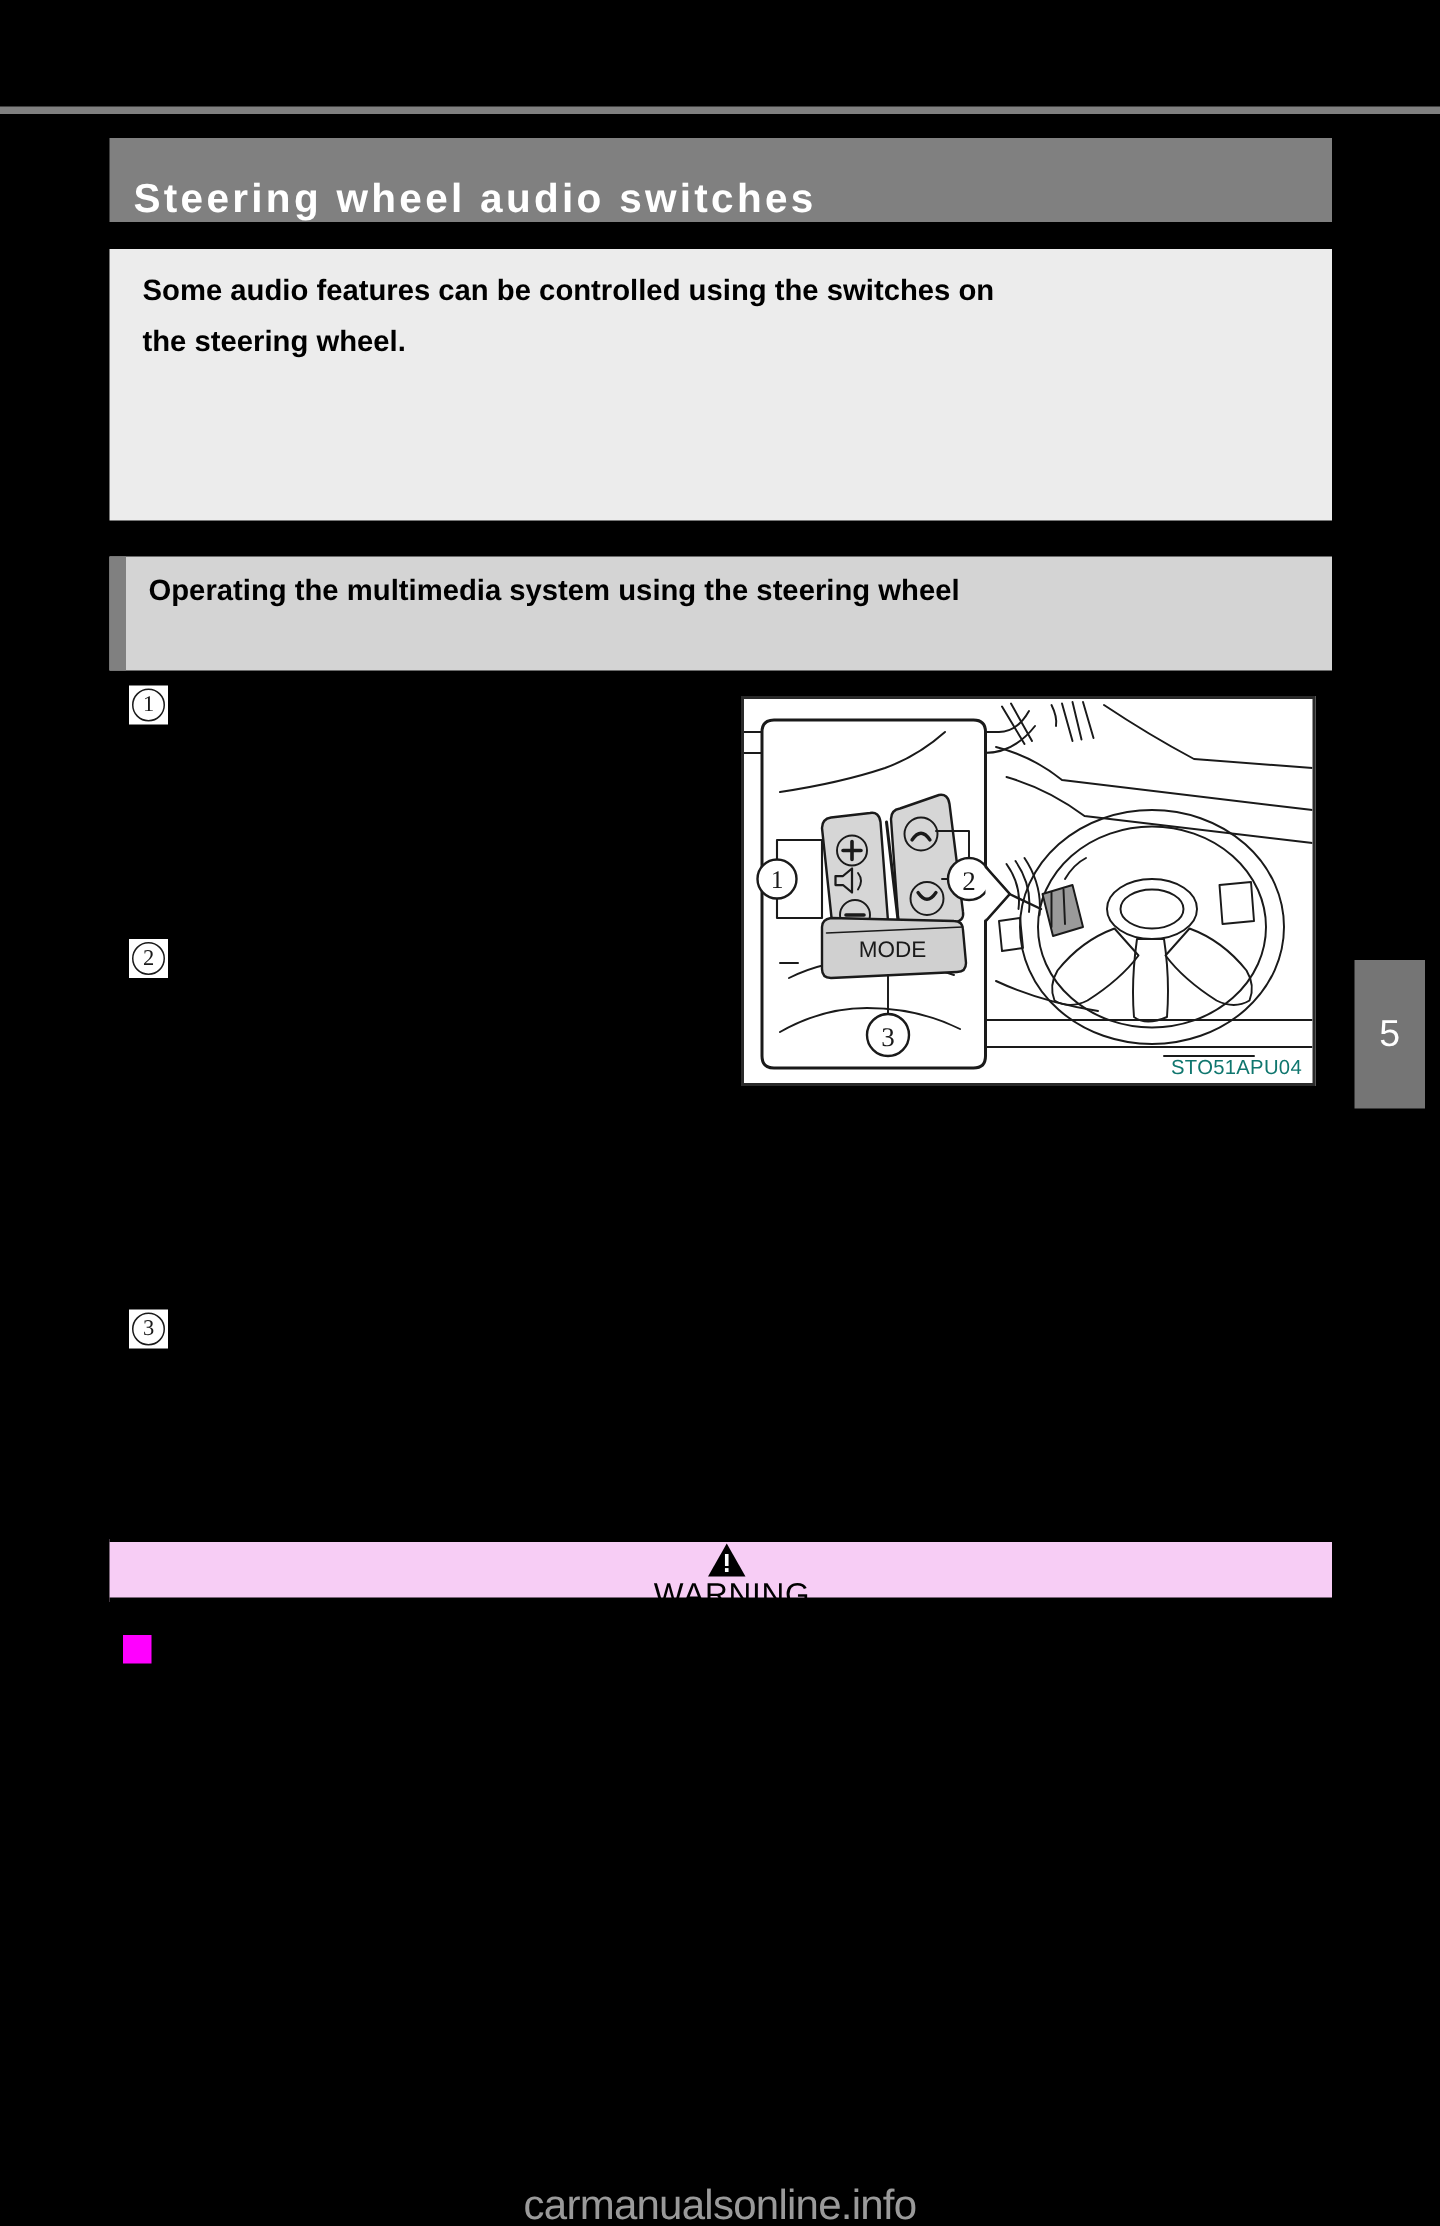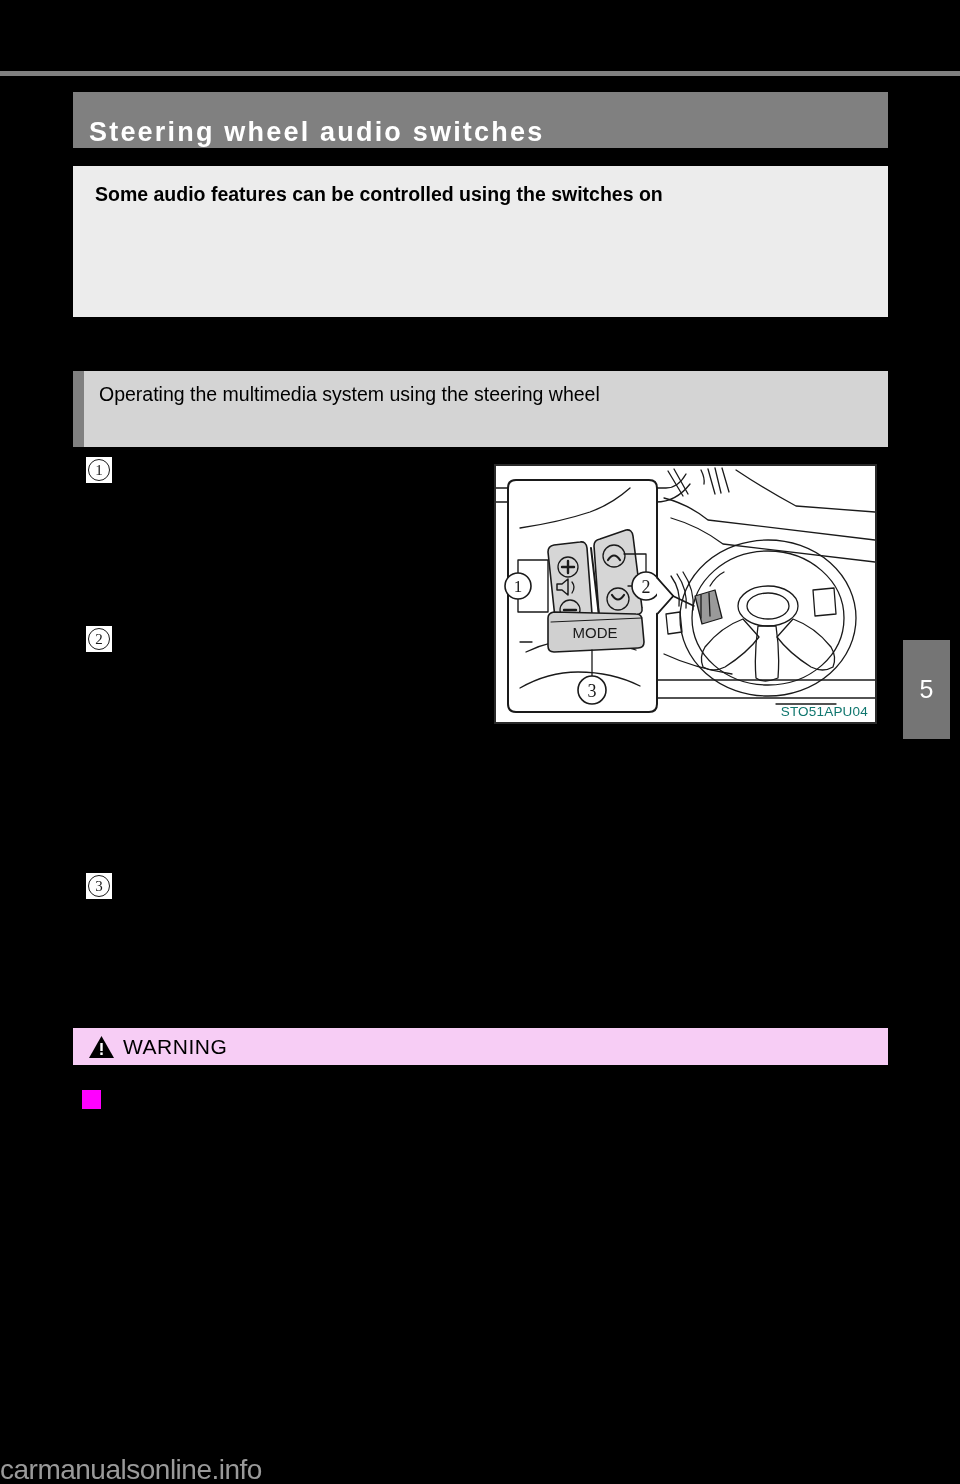--- a/index.html
+++ b/index.html
@@ -44,21 +44,21 @@
     padding-left: 16px;
     white-space: nowrap;
   }
 
   
   .intro-box {
     position: absolute;
     left: 73px;
     top: 166px;
     width: 815px;
-    height: 151px;
+    height: 181px;
     background: #ececec;
     box-sizing: border-box;
     padding: 12px 22px 0 22px;
   }
   .intro-box p {
     margin: 0;
     color: #000000;
     font-size: 19.5px;
     font-weight: bold;
     line-height: 33.5px;
@@ -78,21 +78,21 @@
     height: 76px;
     background: #d4d4d4;
     box-sizing: border-box;
     border-left: 11px solid #808080;
     padding: 8px 14px 0 15px;
   }
   .subsection p {
     margin: 0;
     color: #000000;
     font-size: 19.5px;
-    font-weight: normal;
+    font-weight: bold;
     line-height: 31px;
     text-align: justify;
     text-justify: inter-word;
   }
   .subsection p.last-line {
     text-align: left;
   }
 
   
   .callout-marker {
@@ -170,20 +170,21 @@
     top: 1026px;
     width: 815px;
     height: 42px;
     background: #f7cdf5;
     border-top: 2px solid #000000;
     border-bottom: 3px solid #000000;
     box-sizing: border-box;
     display: flex;
     align-items: center;
     padding-left: 15px;
+    flex-direction: column;
   }
   .warn-tri {
     width: 27px;
     height: 24px;
     margin-right: 8px;
     flex: none;
   }
   .warning-bar .warn-label {
     font-size: 21px;
     color: #000000;
@@ -200,41 +201,42 @@
 
   
   .watermark {
     position: absolute;
     left: 0;
     bottom: 0;
     width: 960px;
     height: 40px;
     display: flex;
     align-items: flex-end;
-    justify-content: flex-start;
+    justify-content: center;
     box-sizing: border-box;
   }
   .watermark span {
     color: #9a9a9a;
     font-size: 28px;
     letter-spacing: -0.5px;
     line-height: 1;
   }
 </style>
 </head>
 <body>
 
 <div class="top-rule"></div>
 
 <div class="chapter-banner">
   <div class="title">Steering wheel audio switches</div>
 </div>
 
 <div class="intro-box">
   <p>Some audio features can be controlled using the switches on</p>
+  <p class="last-line">the steering wheel.</p>
 </div>
 
 <div class="subsection">
   <p>Operating the multimedia system using the steering wheel</p>
 </div>
 
 <div class="callout-marker" id="marker-1">
   <div class="ring">1</div>
 </div>
 <div class="callout-marker" id="marker-2">

